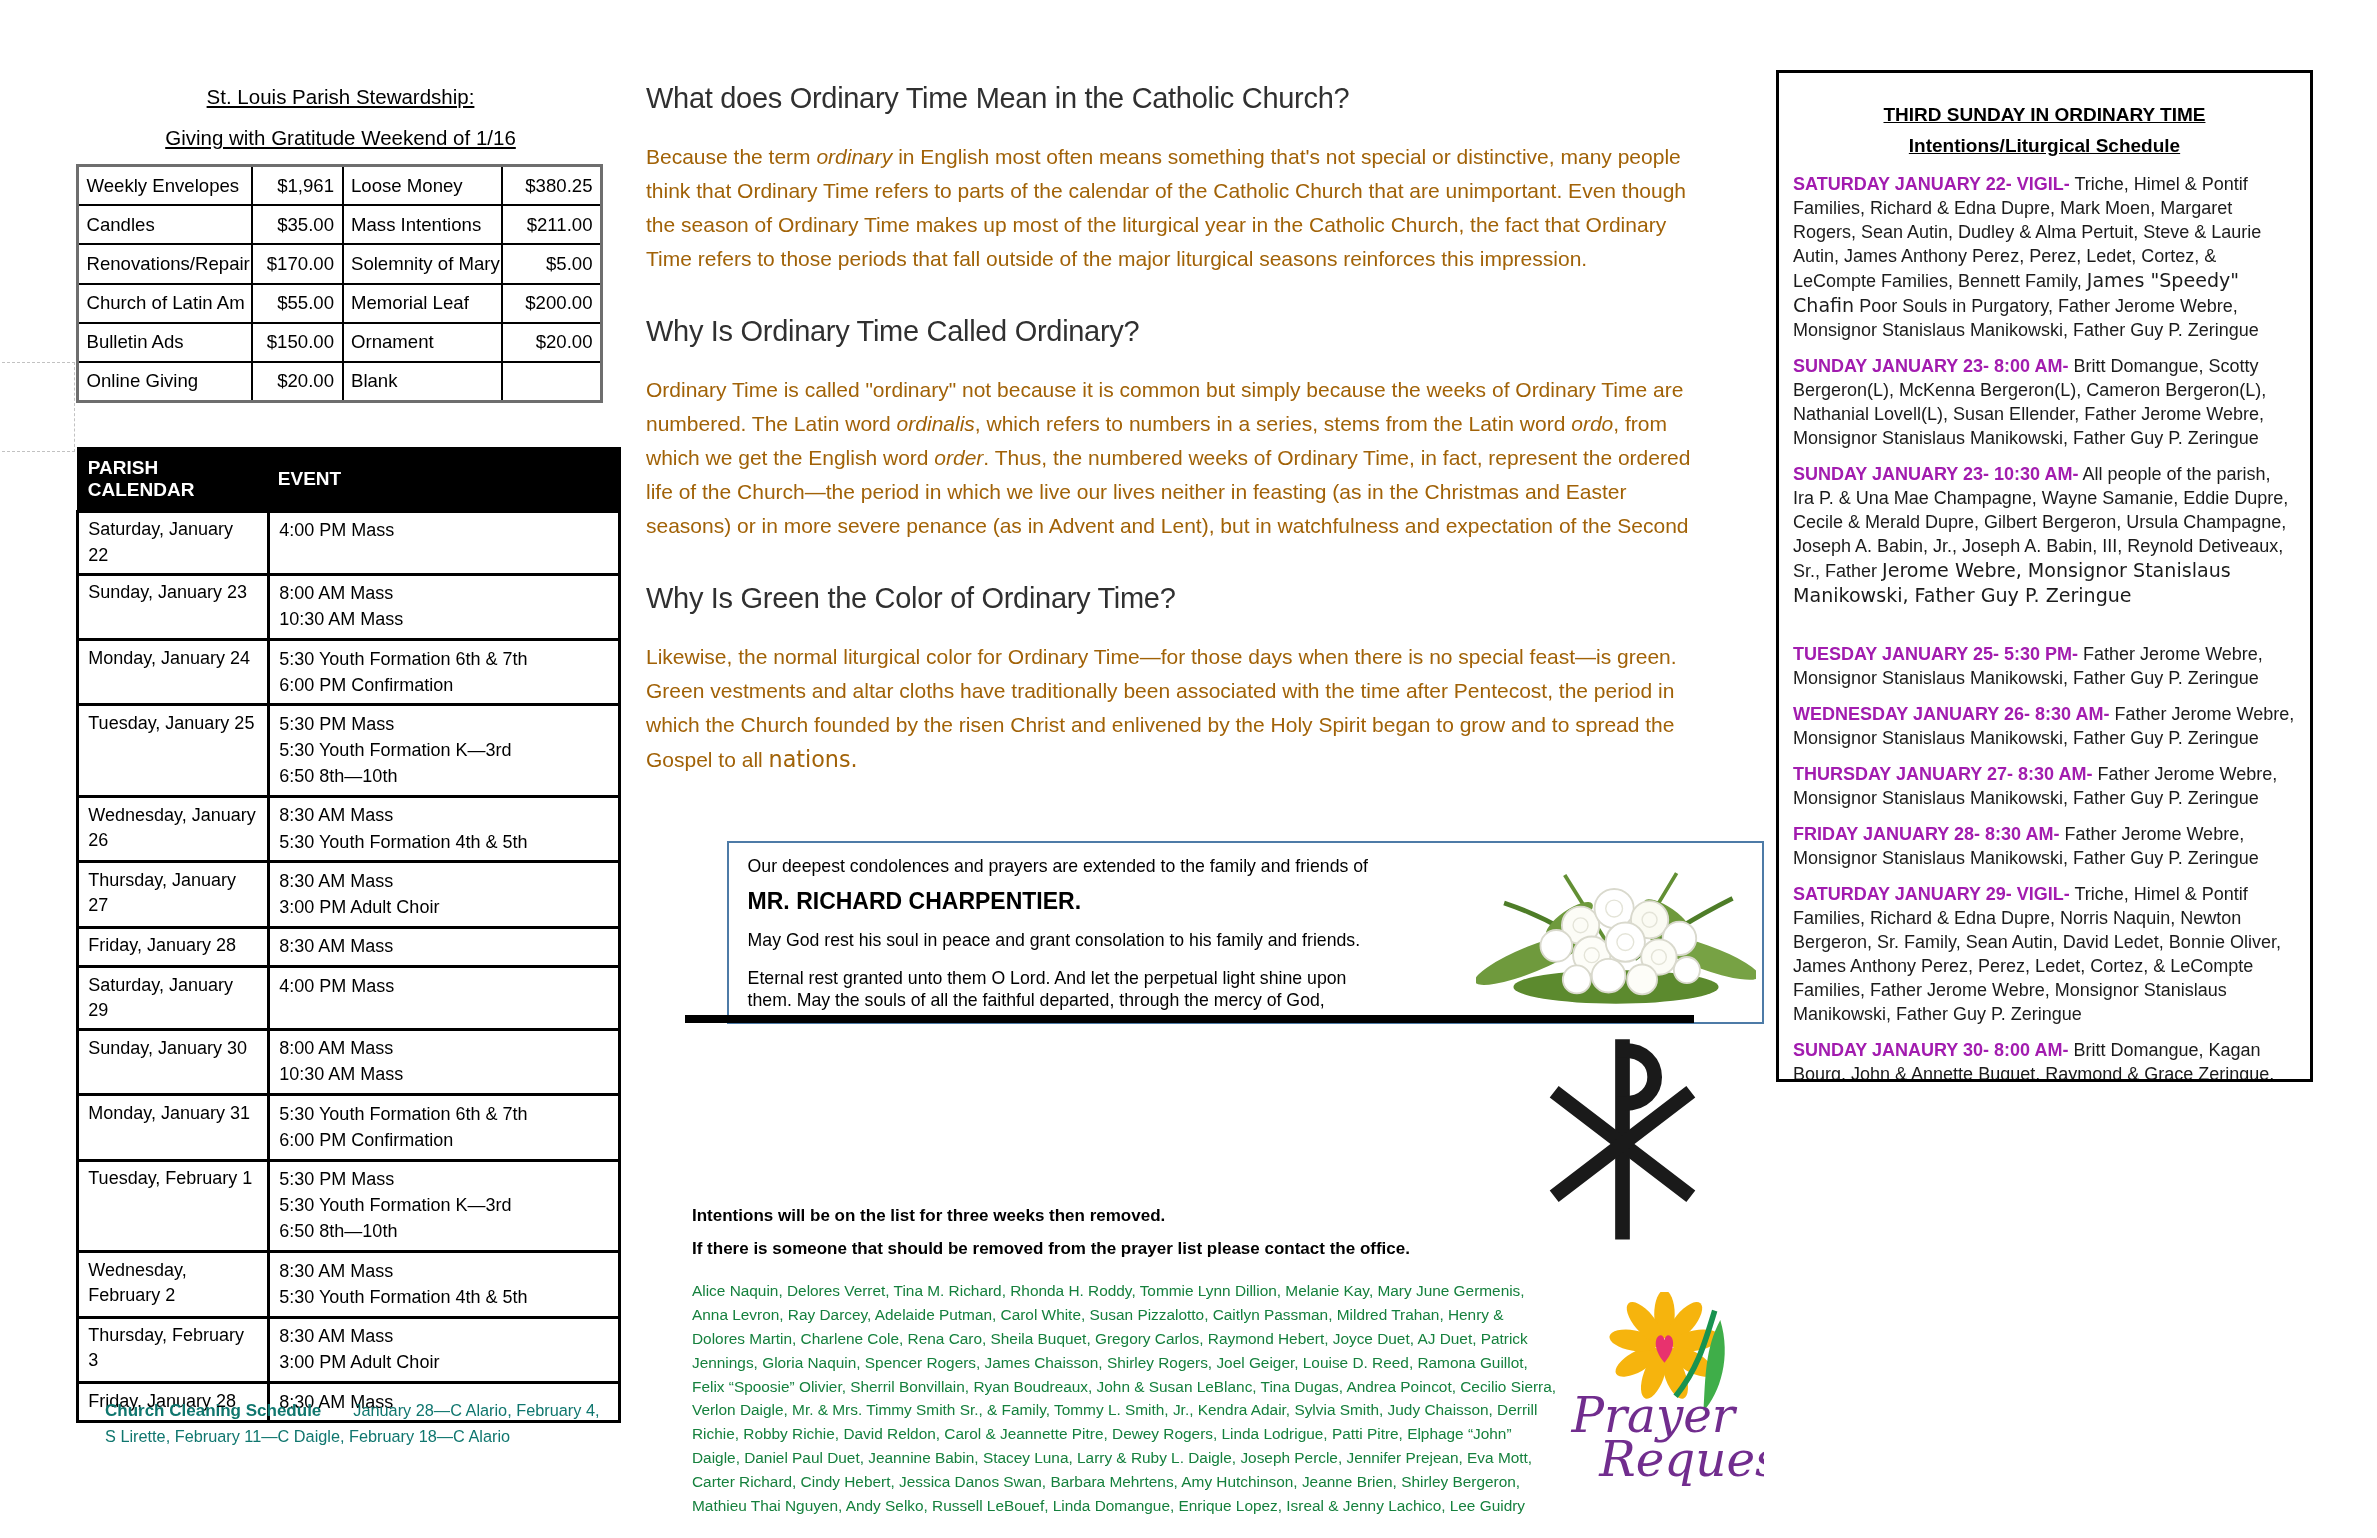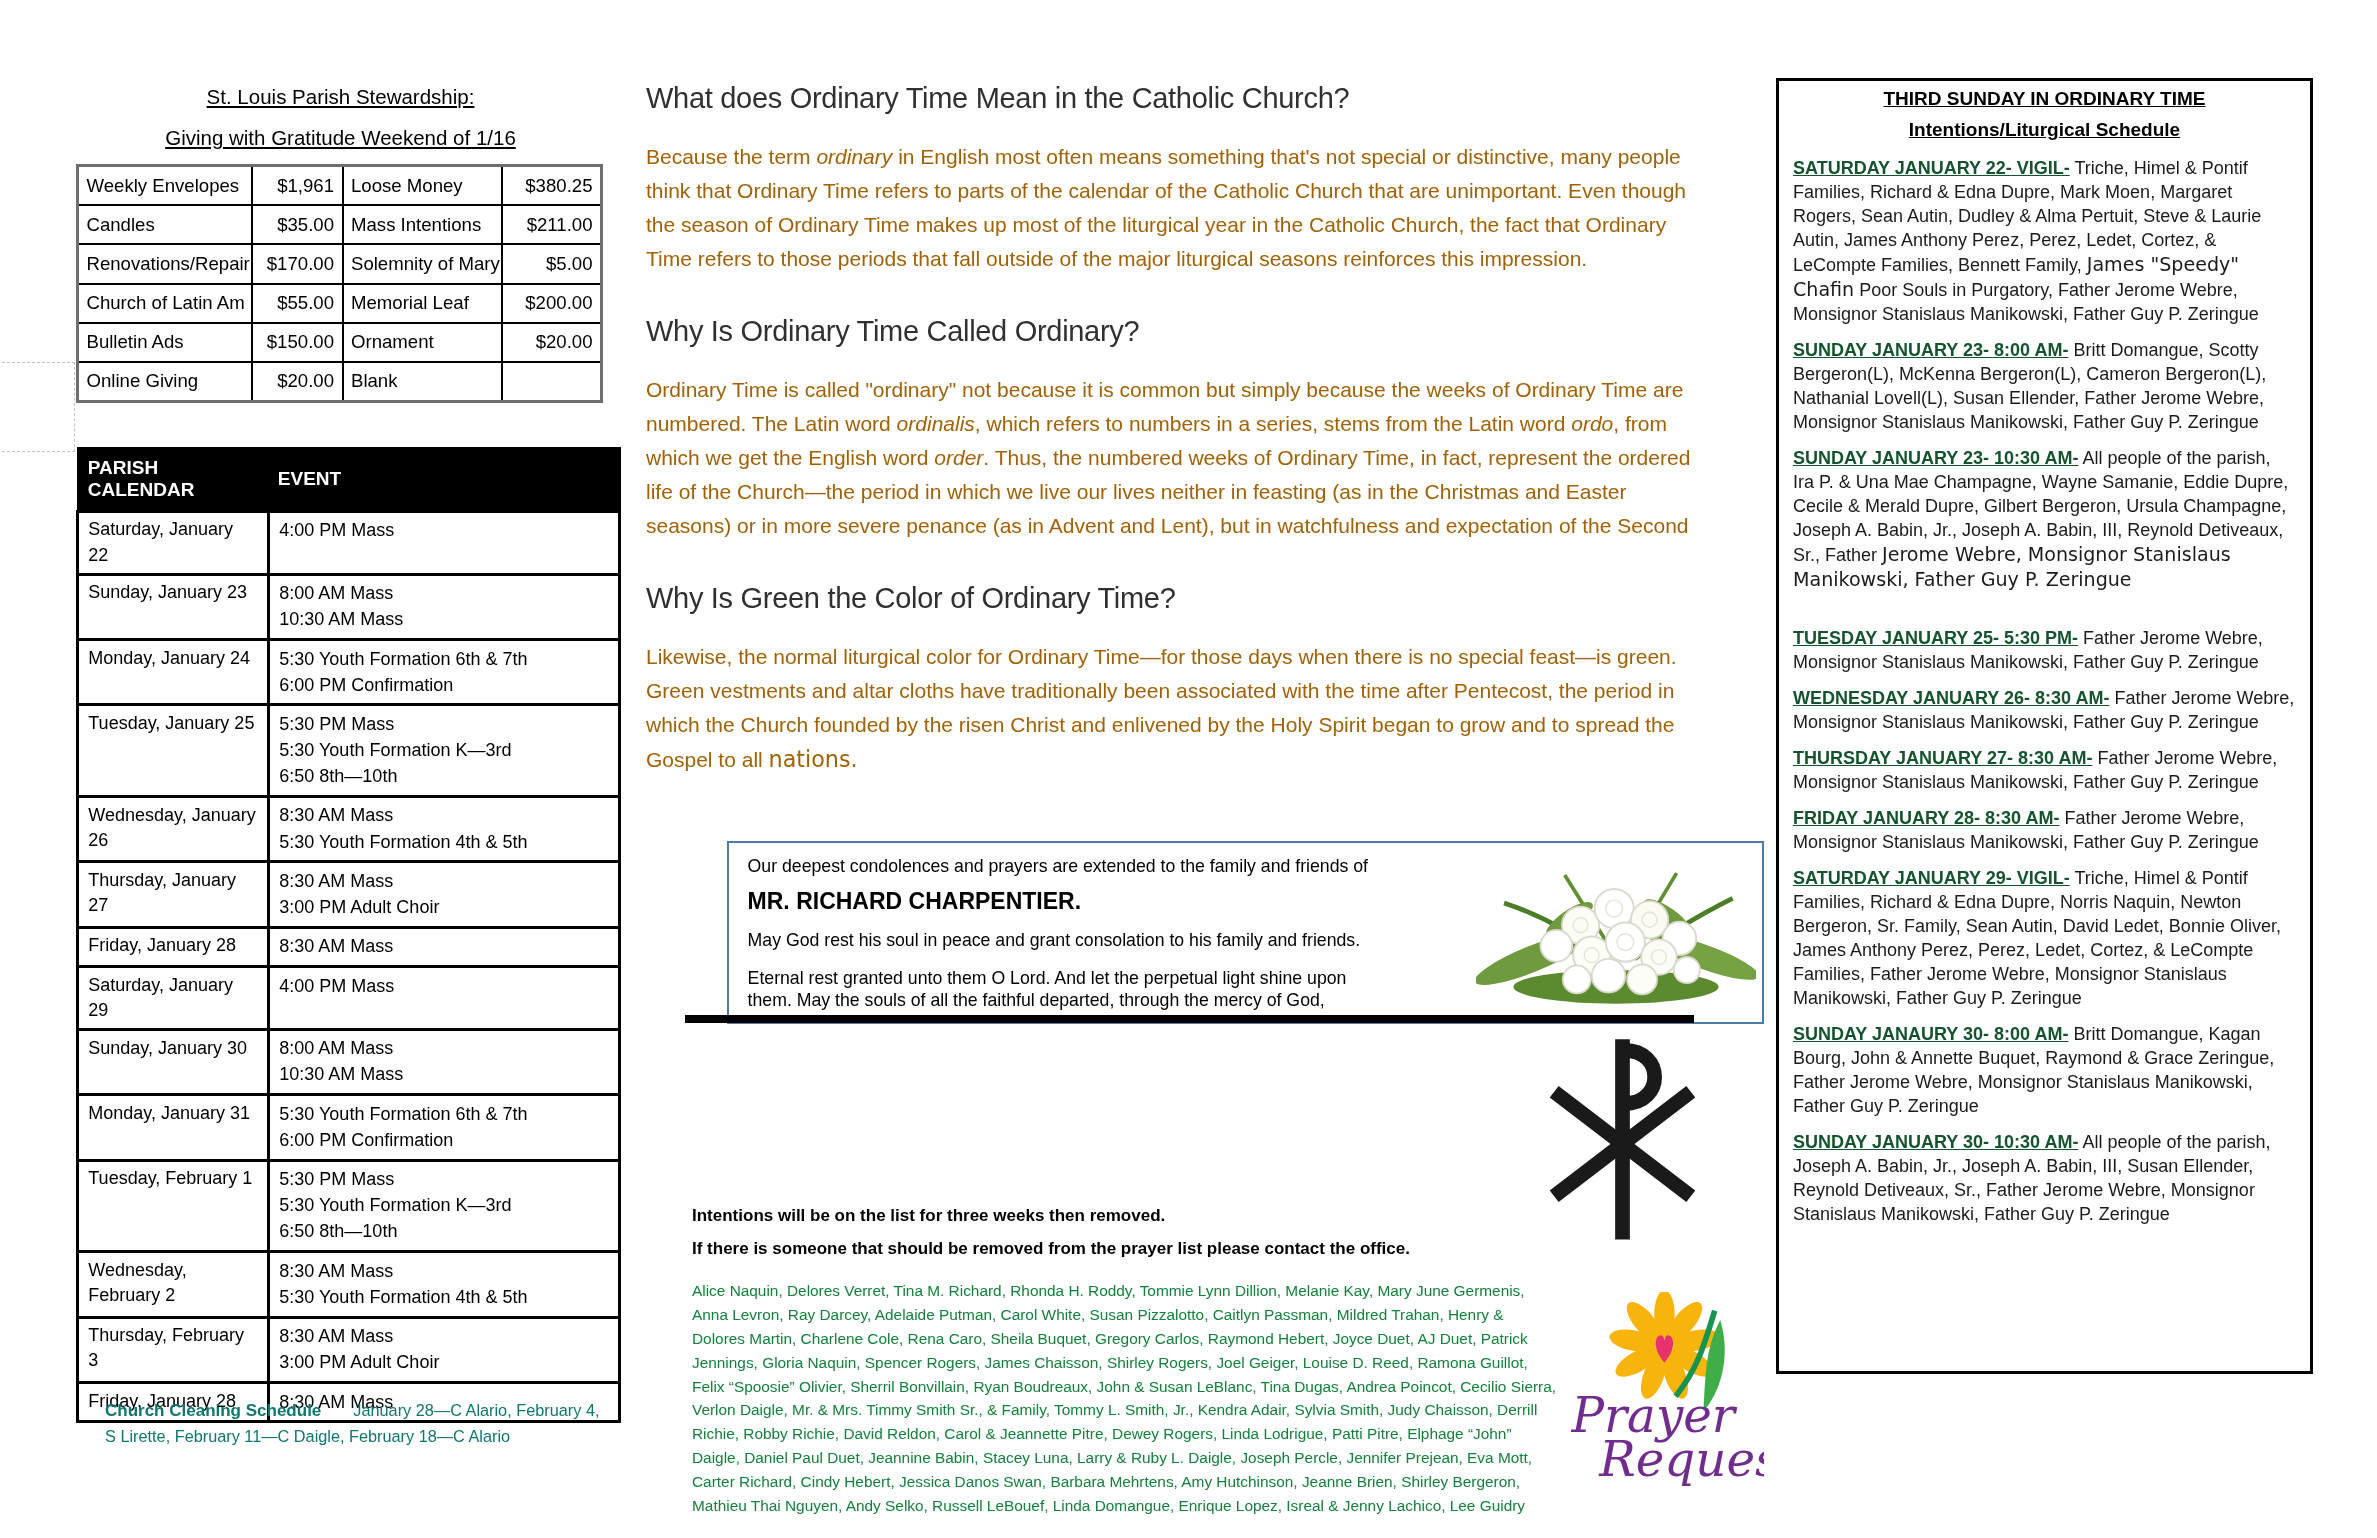--- a/index.html
+++ b/index.html
@@ -50,28 +50,28 @@
   .chi-rho{position:absolute;left:1549px;top:1037px;}
 
   .notices{position:absolute;left:692px;top:1205px;width:876px;font-weight:bold;
            font-size:17px;line-height:1.3;color:#000;}
   .notices div{margin-bottom:11.2px;}
   .names{position:absolute;left:692px;top:1279px;width:865px;font-size:15.4px;
          line-height:1.55;color:#15803d;}
   .prayer-logo{position:absolute;left:1564px;top:1292px;}
 
   
-  .intent{position:absolute;left:1776px;top:70px;width:537px;height:1296px;
-          border:3.7px solid #000;box-sizing:border-box;padding:3px 14px 0 14px;overflow:hidden;margin-top:8px;}
+  .intent{position:absolute;left:1776px;top:70px;width:537px;height:1012px;
+          border:3.7px solid #000;box-sizing:border-box;padding:27px 14px 0 14px;overflow:hidden;}
   .int-title{ text-align:center;font-weight:bold;font-size:19px;margin:3.7px 0 9.3px 0;}
   .int-title span{text-decoration:underline;}
   .int-sub{text-align:center;font-weight:bold;font-size:19px;margin:0 0 15px 0;}
   .int-sub span{text-decoration:underline;}
   .entry{font-size:18px;line-height:24px;margin-bottom:12px;color:#1b1b1b;}
-  .entry .lead{font-weight:bold;text-decoration:underline;color:#14532d;}
+  .entry .lead{font-weight:bold;color:#a21caf;}
   .entry.gap-top{margin-top:34px;}
 </style>
 </head>
 <body>
 
 <div class="page">
 
   <div class="placeholder"></div>
 
   <div class="stew-title">

